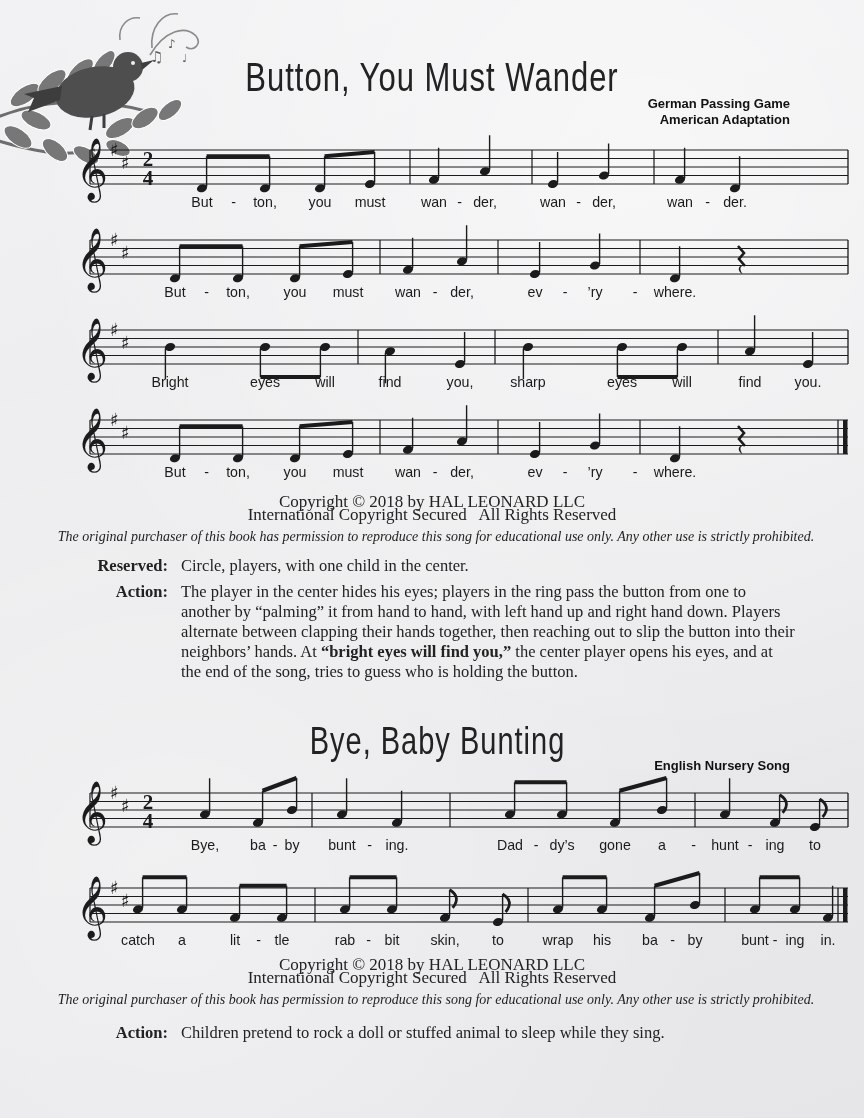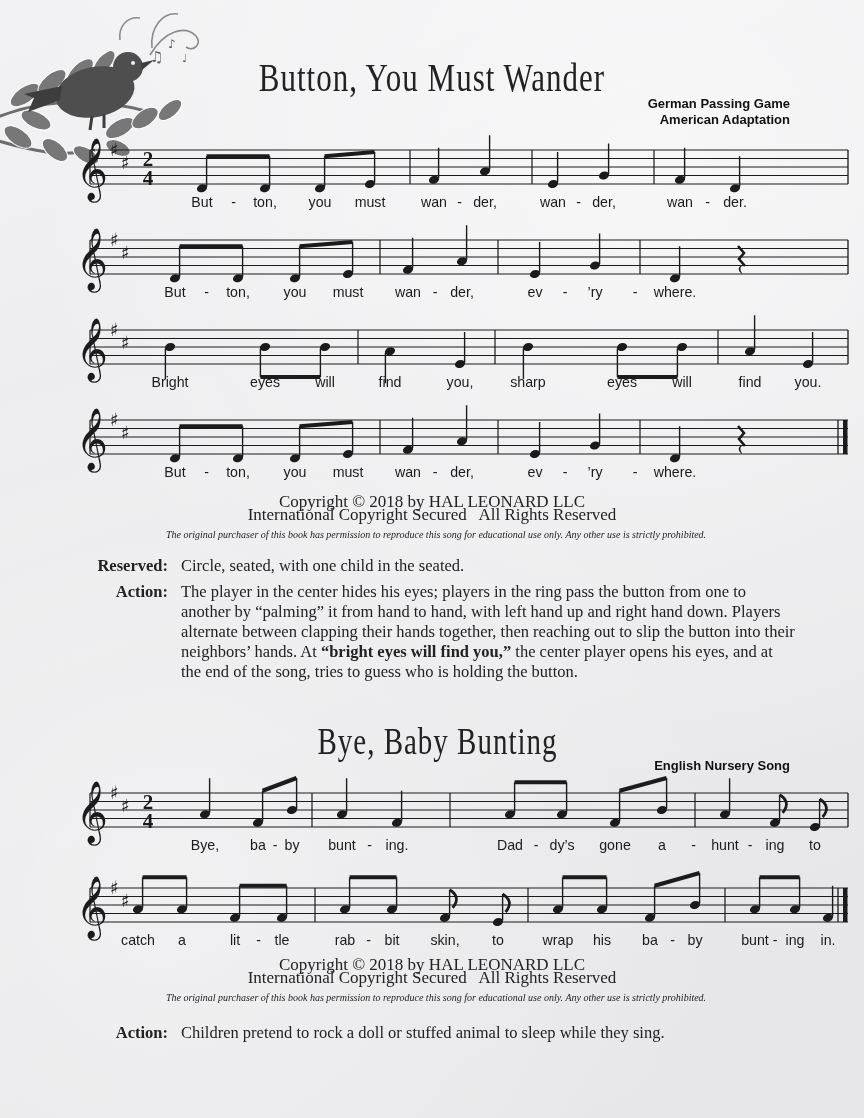--- a/index.html
+++ b/index.html
@@ -6,42 +6,42 @@
   .page{
     position:relative;width:864px;height:1118px;overflow:hidden;
     background:
       radial-gradient(circle at 75% 15%, rgba(255,255,255,.55), rgba(255,255,255,0) 55%),
       radial-gradient(circle at 20% 80%, rgba(255,255,255,.35), rgba(255,255,255,0) 50%),
       linear-gradient(160deg,#f2f2f4 0%,#ebebed 45%,#e6e6e9 100%);
     font-family:"Liberation Serif", serif; color:#1c1c1c;
   }
   .song-title{
     position:absolute;left:0;right:0;text-align:center;
-    font-family:Liberation Serif, serif;font-weight:400;color:#222;
+    font-family:Liberation Sans, sans-serif;font-weight:400;color:#222;
   }
   .song-title .tt{display:inline-block;transform:scaleY(1.32);letter-spacing:1px;}
   #title1{top:60px;font-size:31px;}
   #title2{top:725px;font-size:29px;margin-left:11px;}
   .credits{
     position:absolute;right:74px;text-align:right;
     font-family:"Liberation Sans", sans-serif;font-weight:bold;font-size:13px;line-height:16px;color:#111;
   }
   #credits1{top:96px;margin-left:32px;}
   #credits2{top:758px;}
   .system{position:absolute;left:70px;width:792px;height:88px;}
   #sys0{top:128px;} #sys1{top:218px;} #sys2{top:308px;} #sys3{top:398px;}
   #sys4{top:771px;} #sys5{top:866px;}
   .copyright{
     position:absolute;left:0;right:0;text-align:center;
     font-size:17px;line-height:13px;color:#222;
   }
   #copy1{top:495px;} #copy2{top:958px;}
   .permission{
     position:absolute;left:8px;right:0;text-align:center;
-    font-style:italic;font-size:10px;color:#222;
+    font-style:italic;font-size:14px;color:#222;
   }
   #perm1{top:529px;} #perm2{top:992px;}
   .directions{
     position:absolute;left:85px;display:grid;
     grid-template-columns:83px 615px;column-gap:13px;row-gap:6px;
     font-size:16.5px;line-height:20px;color:#222;
   }
   #dir1{top:556px;} #dir2{top:1023px;}
   .dlabel{text-align:right;font-weight:bold;white-space:nowrap;}
   .dtext{text-align:left;}
@@ -313,21 +313,21 @@
       </svg></div>
 
   <div class="copyright" id="copy1">
     <div>Copyright © 2018 by HAL LEONARD LLC</div>
     <div>International Copyright Secured&nbsp;&nbsp; All Rights Reserved</div>
   </div>
   <div class="permission" id="perm1">The original purchaser of this book has permission to reproduce this song for educational use only. Any other use is strictly prohibited.</div>
 
   <div class="directions" id="dir1">
     <div class="dlabel">Reserved:</div>
-    <div class="dtext">Circle, seated, with one child in the seated.</div>
+    <div class="dtext">Circle, players, with one child in the center.</div>
     <div class="dlabel">Action:</div>
     <div class="dtext"><span>The player in the center hides his eyes; players in the ring pass the button from one to another by “palming” it from hand to hand, with left hand up and right hand down. Players alternate between clapping their hands together, then reaching out to slip the button into their neighbors’ hands. At </span><span class="emph">“bright eyes will find you,”</span><span> the center player opens his eyes, and at the end of the song, tries to guess who is holding the button.</span></div>
   </div>
 
   <div class="song-title" id="title2">
     <span class="tt">Bye, Baby Bunting</span>
   </div>
   <div class="credits" id="credits2">
     <div>English Nursery Song</div>
   </div>

